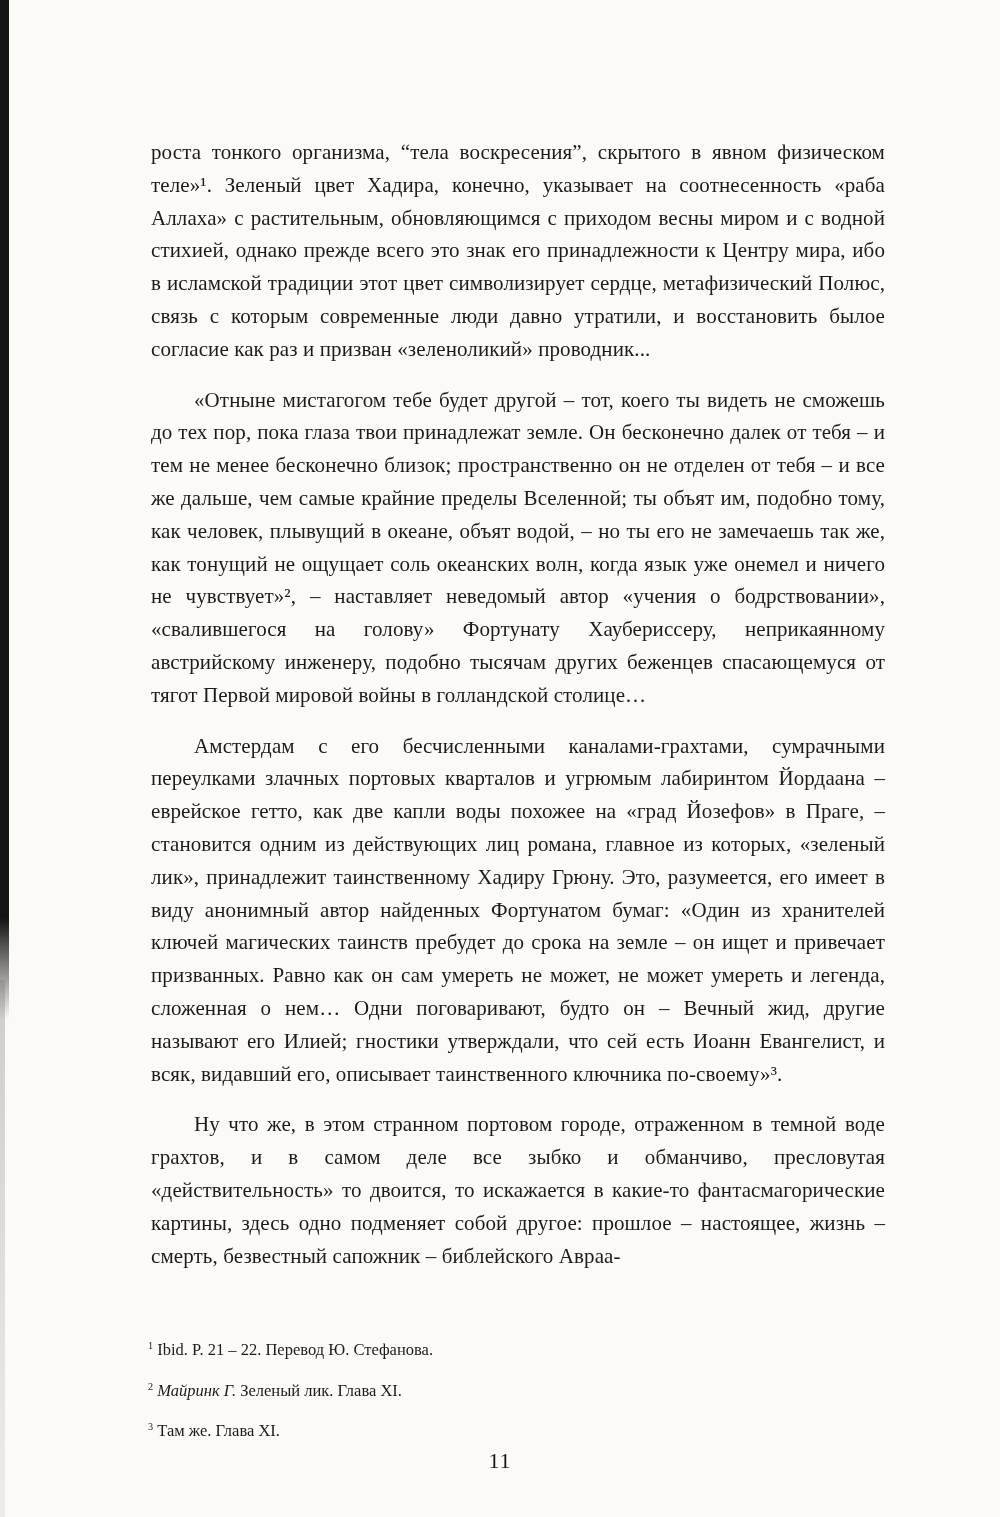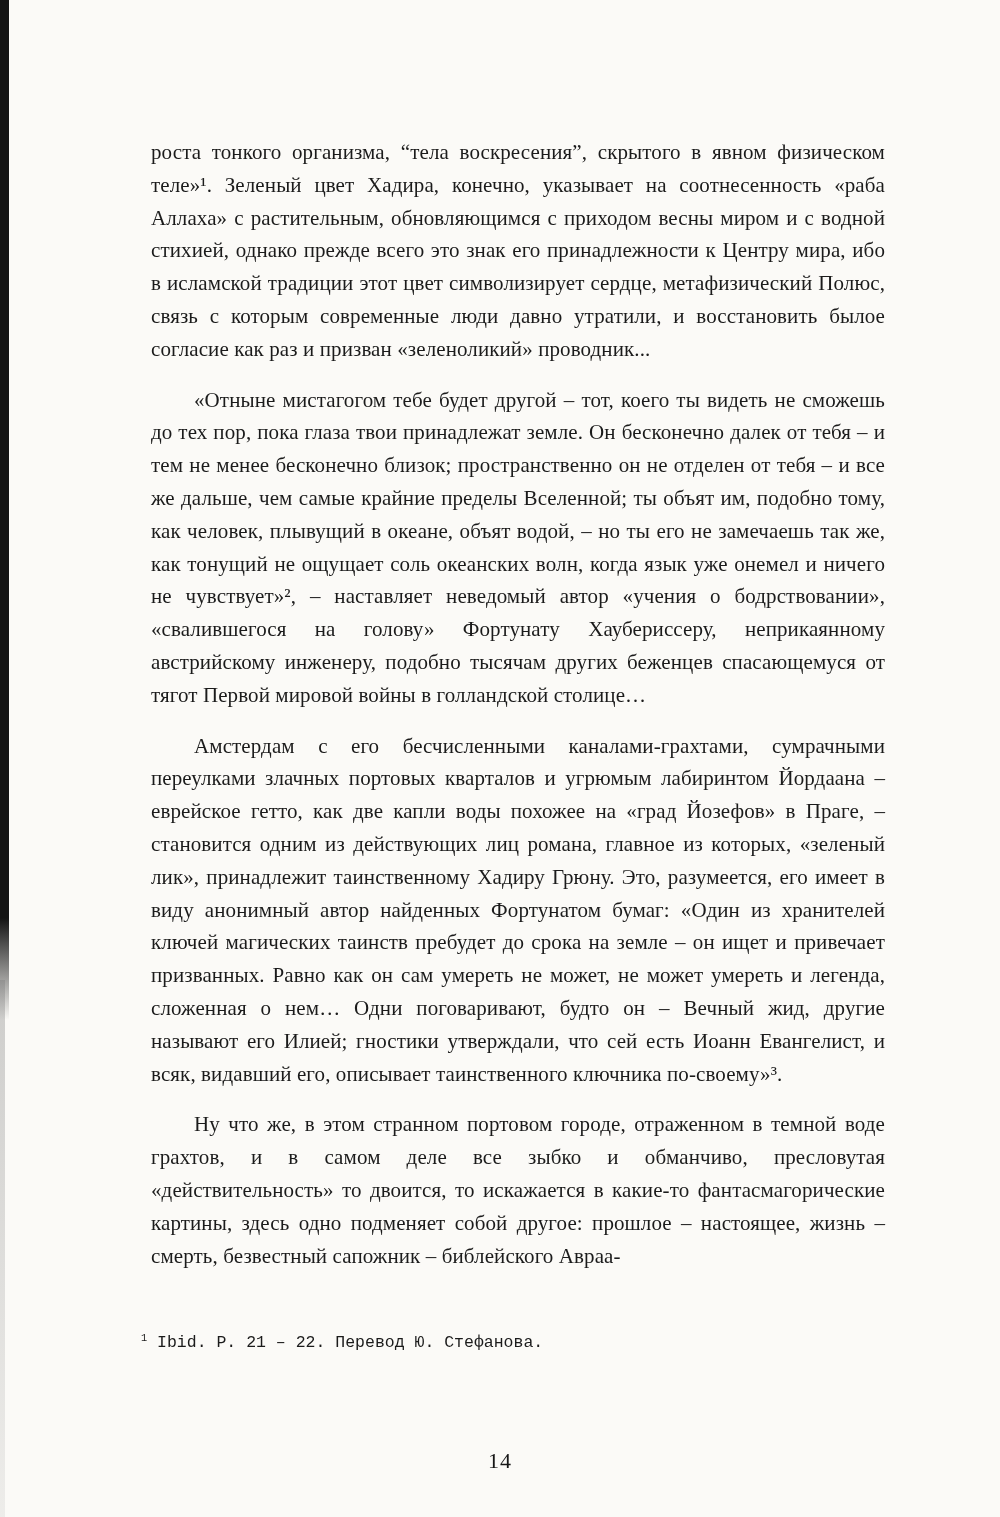--- a/index.html
+++ b/index.html
@@ -36,21 +36,21 @@
   .para { margin: 18px; text-indent: 43px; }
   .para.no-indent { text-indent: 0; }
   .footnotes {
     position: absolute;
     left: 133px; top: 1322px;
     width: 770px;
     font-size: 16.5px;
     line-height: 25.5px;
     text-align: left;
   }
-  .footnote { margin: 8px; font-family: Liberation Mono, monospace; }
+  .footnote { margin: 15px; }
   sup { font-size: 0.62em; vertical-align: super; line-height: 0; }
   .italic { font-style: italic; }
   .page-number {
     position: absolute;
     left: 0; top: 1448px;
     width: 1000px;
     text-align: center;
     font-size: 22px;
     letter-spacing: 1px;
     color: #161616;
@@ -64,15 +64,17 @@
 
 <div class="text-block">
   <p class="para no-indent">роста тонкого организма, “тела воскресения”, скрытого в явном физическом теле»¹. Зеленый цвет Хадира, конечно, указывает на соотнесенность «раба Аллаха» с растительным, обновляющимся с приходом весны миром и с водной стихией, однако прежде всего это знак его принадлежности к Центру мира, ибо в исламской традиции этот цвет символизирует сердце, метафизический Полюс, связь с которым современные люди давно утратили, и восстановить былое согласие как раз и призван «зеленоликий» проводник...</p>
   <p class="para">«Отныне мистагогом тебе будет другой – тот, коего ты видеть не сможешь до тех пор, пока глаза твои принадлежат земле. Он бесконечно далек от тебя – и тем не менее бесконечно близок; пространственно он не отделен от тебя – и все же дальше, чем самые крайние пределы Вселенной; ты объят им, подобно тому, как человек, плывущий в океане, объят водой, – но ты его не замечаешь так же, как тонущий не ощущает соль океанских волн, когда язык уже онемел и ничего не чувствует»², – наставляет неведомый автор «учения о бодрствовании», «свалившегося на голову» Фортунату Хаубериссеру, неприкаянному австрийскому инженеру, подобно тысячам других беженцев спасающемуся от тягот Первой мировой войны в голландской столице…</p>
   <p class="para">Амстердам с его бесчисленными каналами-грахтами, сумрачными переулками злачных портовых кварталов и угрюмым лабиринтом Йордаана – еврейское гетто, как две капли воды похожее на «град Йозефов» в Праге, – становится одним из действующих лиц романа, главное из которых, «зеленый лик», принадлежит таинственному Хадиру Грюну. Это, разумеется, его имеет в виду анонимный автор найденных Фортунатом бумаг: «Один из хранителей ключей магических таинств пребудет до срока на земле – он ищет и привечает призванных. Равно как он сам умереть не может, не может умереть и легенда, сложенная о нем… Одни поговаривают, будто он – Вечный жид, другие называют его Илией; гностики утверждали, что сей есть Иоанн Евангелист, и всяк, видавший его, описывает таинственного ключника по-своему»³.</p>
   <p class="para">Ну что же, в этом странном портовом городе, отраженном в темной воде грахтов, и в самом деле все зыбко и обманчиво, пресловутая «действительность» то двоится, то искажается в какие-то фантасмагорические картины, здесь одно подменяет собой другое: прошлое – настоящее, жизнь – смерть, безвестный сапожник – библейского Авраа-</p>
 </div>
 
 <div class="footnotes">
   <p class="footnote"><sup>1</sup><span> Ibid. P. 21 – 22. Перевод Ю. Стефанова.</span></p>
+  <p class="footnote"><sup>2</sup><span class="italic"> Майринк Г.</span><span> Зеленый лик. Глава XI.</span></p>
+  <p class="footnote"><sup>3</sup><span> Там же. Глава XI.</span></p>
 </div>
 
-<div class="page-number">14</div>
+<div class="page-number">11</div>
 
 </body></html>

